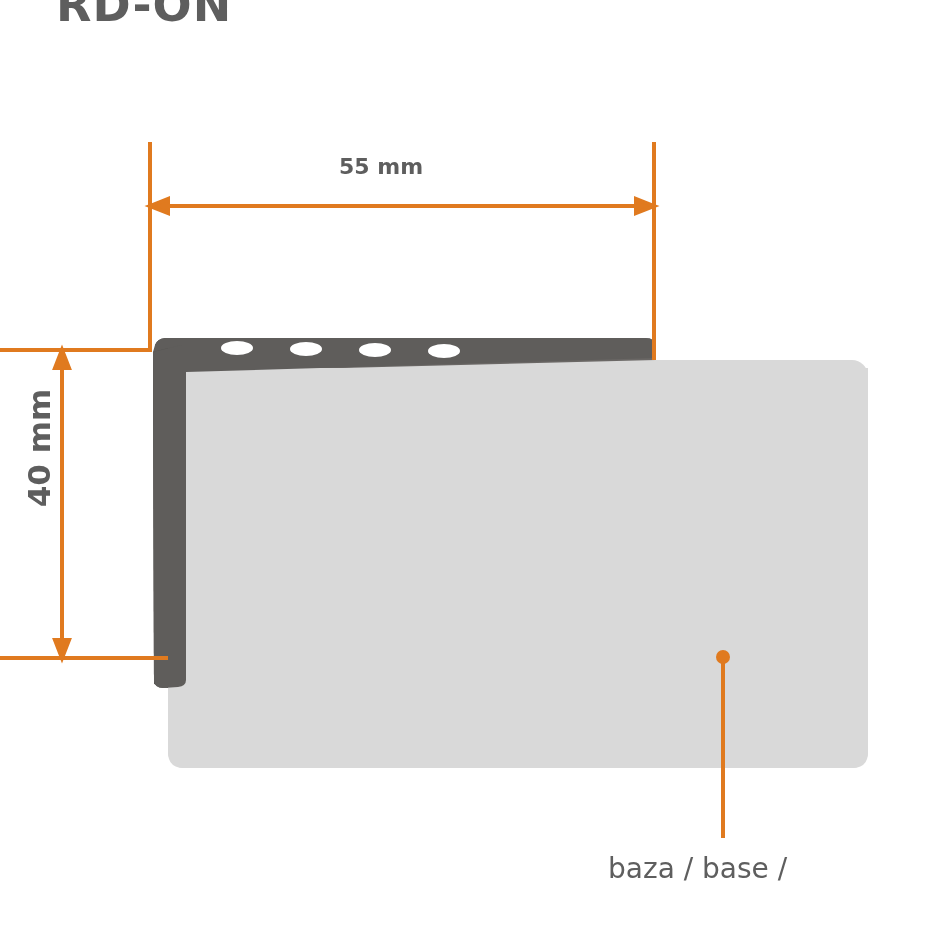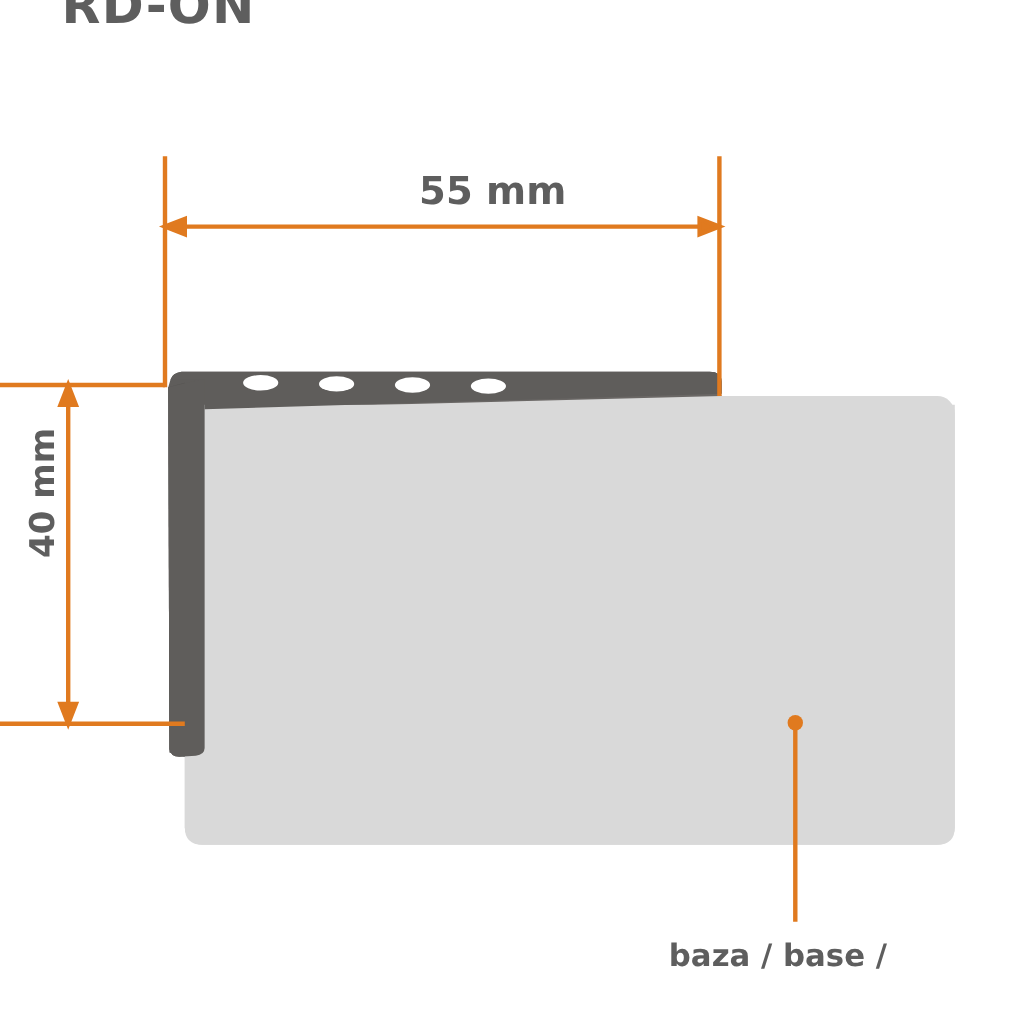--- a/index.html
+++ b/index.html
@@ -12,27 +12,27 @@
     font-family:"DejaVu Sans", sans-serif;
     font-weight:bold;font-size:46px;letter-spacing:1px;
     color:#5e5e5e;white-space:nowrap;
   }
 
   .dim-label{
     position:absolute;
     font-family:"DejaVu Sans", sans-serif;
     font-weight:bold;color:#5e5e5e;white-space:nowrap;
   }
-  .dim-w{left:339px;top:154px;font-size:35px;margin-left:42px;}
+  .dim-w{left:339px;top:154px;font-size:22px;}
   .dim-h{left:-20px;top:430px;font-size:31px;transform:rotate(-90deg);transform-origin:center center;}
 
   .caption{
     position:absolute;left:608px;top:852px;width:300px;
     font-family:"DejaVu Sans", sans-serif;
-    font-weight:bold;font-size:28px;color:#5e5e5e;
+    font-weight:normal;font-size:28px;color:#5e5e5e;
     line-height:1.22;text-align:left;
   }
   .caption div:nth-child(2){text-align:center;padding-right:8px;}
 
   svg{position:absolute;left:0;top:0;}
 </style>
 </head>
 <body>
 
 <div class="stage">

